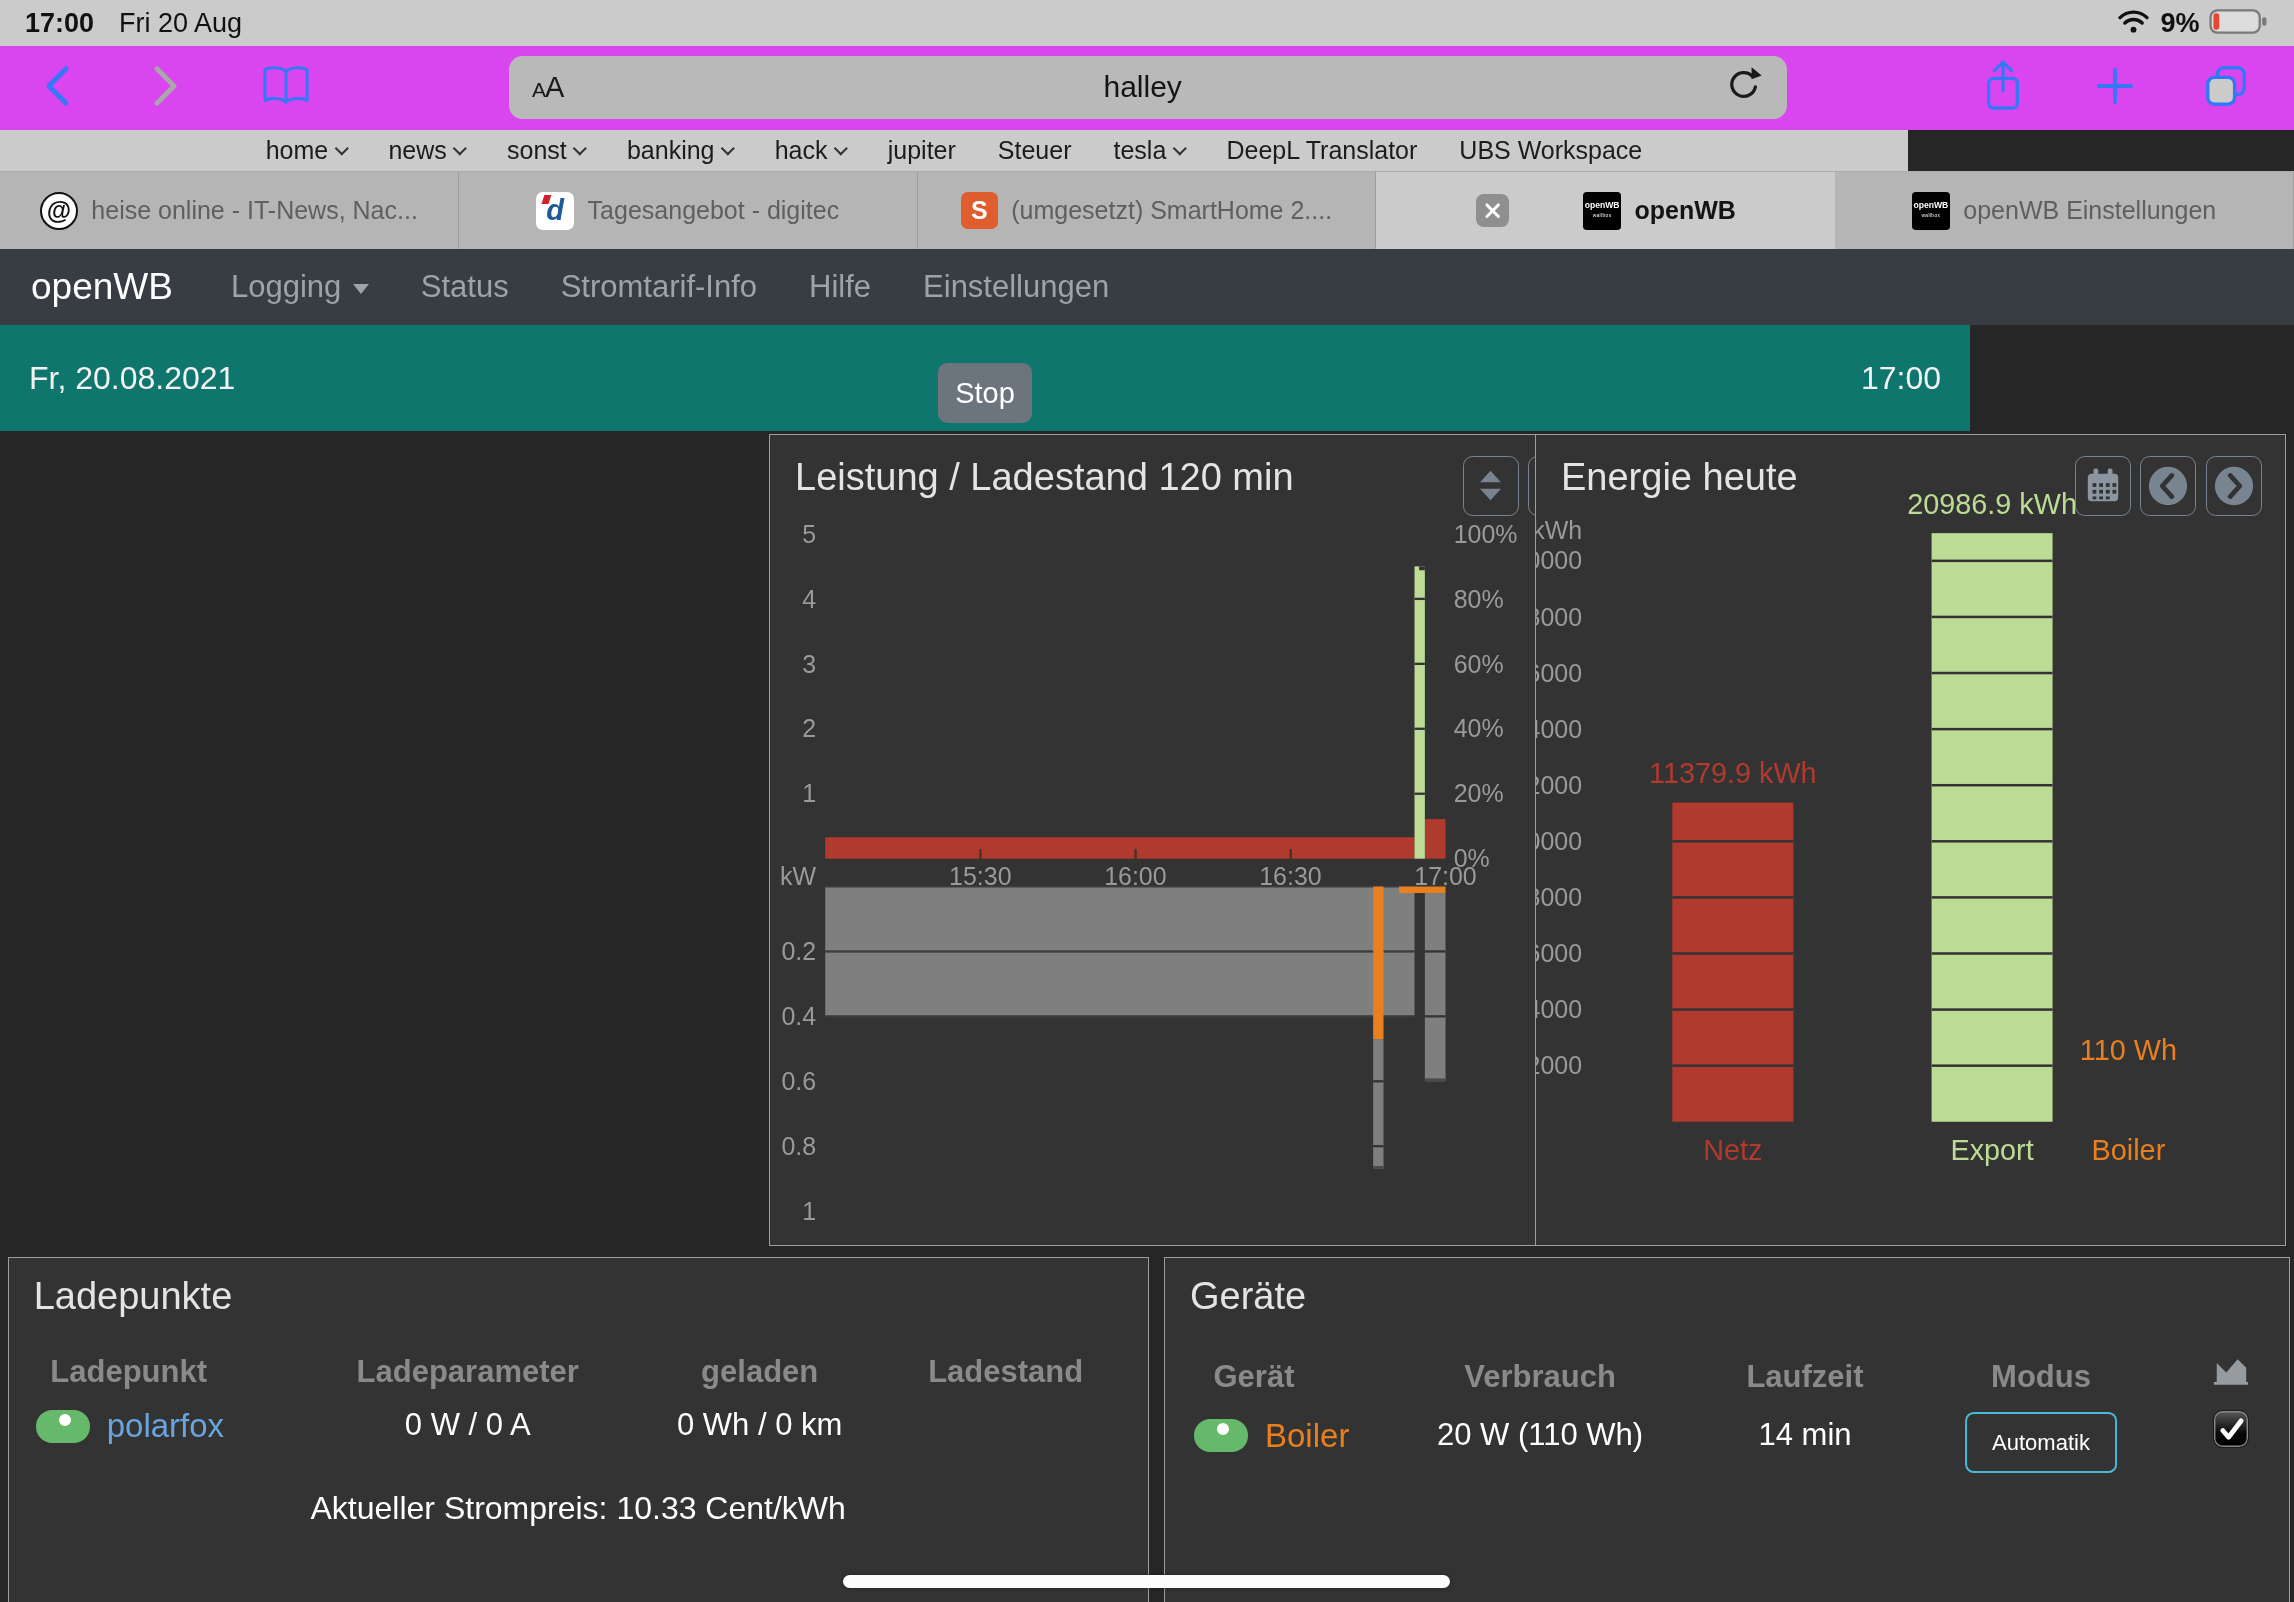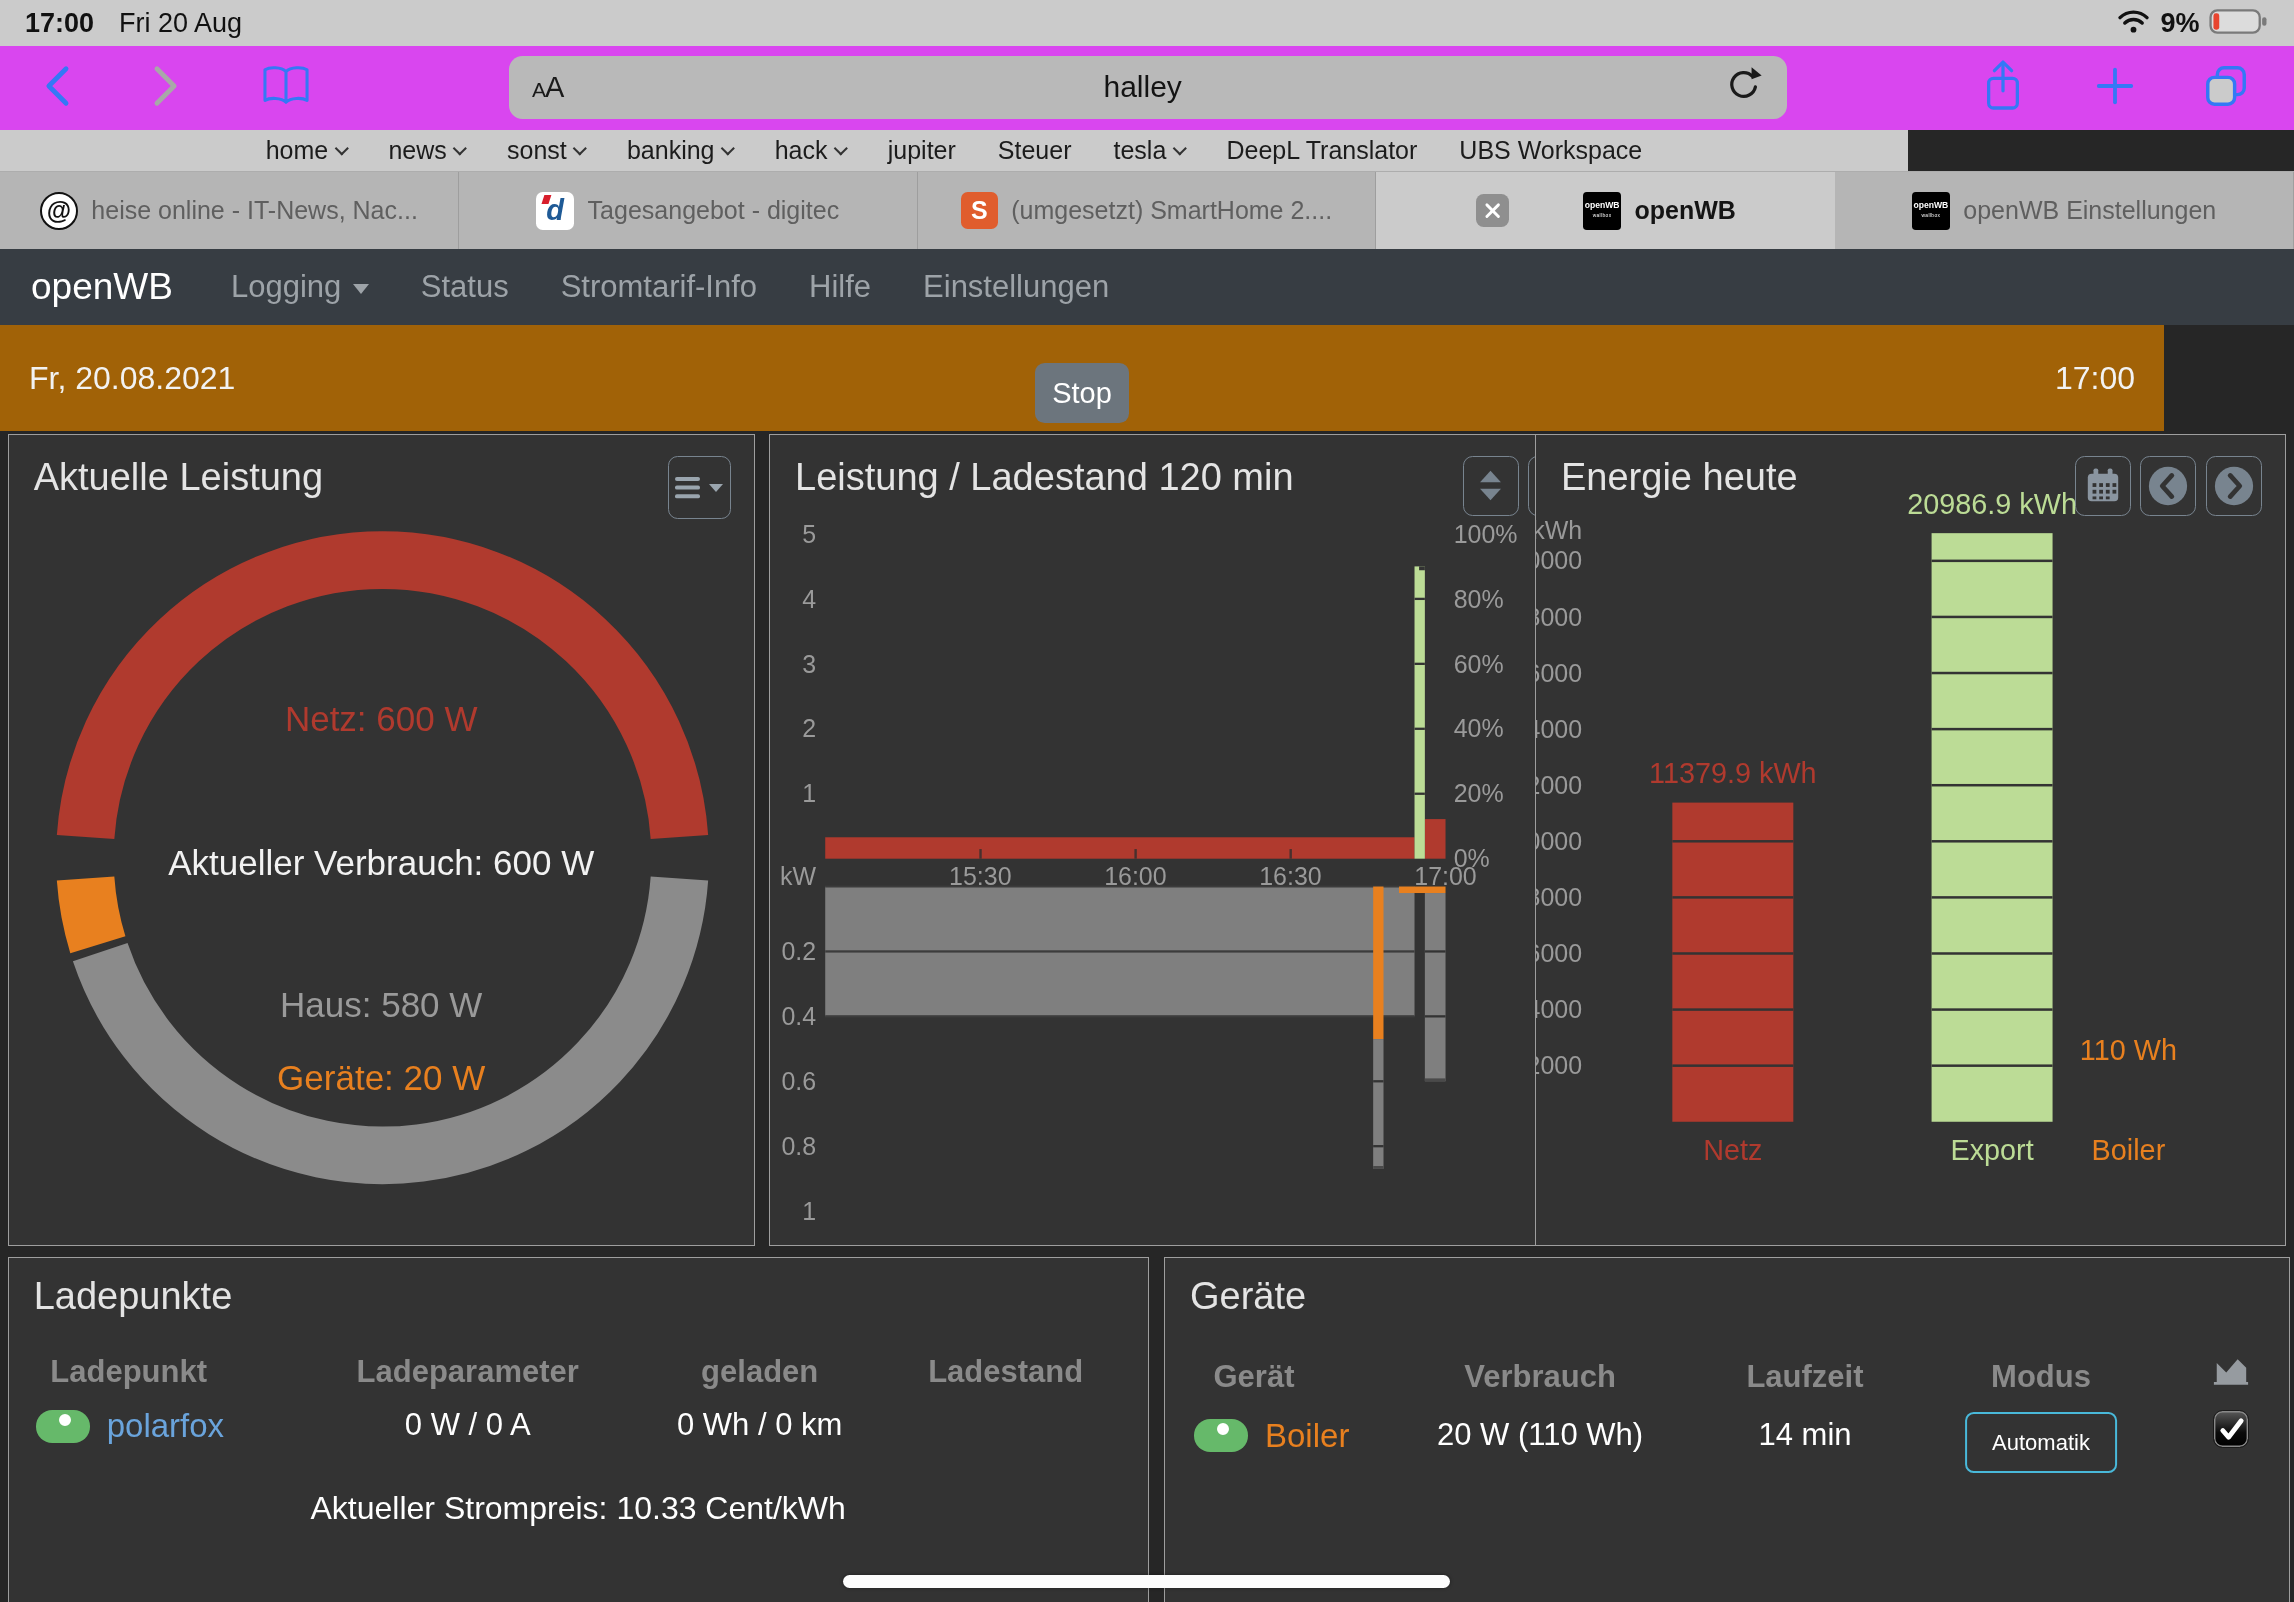--- a/index.html
+++ b/index.html
@@ -56,21 +56,21 @@
   
   .navbar{position:absolute;left:0;top:249px;width:2294px;height:76px;background:#373d43;
     display:flex;align-items:center;padding:0 31px;}
   .brand{color:#fff;font-size:37px;margin-right:58px;}
   .navitems{display:flex;align-items:center;gap:52px;}
   .nav-item{display:flex;align-items:center;gap:11.5px;color:#9da3a8;font-size:31px;}
   .nav-caret{width:0;height:0;border-left:8.6px solid transparent;border-right:8.6px solid transparent;
     border-top:10.6px solid #9da3a8;margin-top:3.8px;}
 
   
-  .datebar{position:absolute;left:0;top:325px;width:2164px;height:106px;background:#a16207;}
+  .datebar{position:absolute;left:0;top:325px;width:1970px;height:106px;background:#0f766e;}
   .datebar .d-date{position:absolute;left:29px;top:50%;transform:translateY(-50%);color:#f2f2f2;font-size:32px;}
   .datebar .d-time{position:absolute;right:29px;top:50%;transform:translateY(-50%);color:#f2f2f2;font-size:32px;}
   .stop-btn{position:absolute;left:50%;transform:translateX(-50%);top:38px;width:94px;height:60px;
     background:#6c757d;border:none;border-radius:9.6px;color:#fff;font-size:29px;}
 
   
   .panel{position:absolute;background:#333;border:1.9px solid #9e9e9e;}
   .panel-title{position:absolute;left:25px;top:21px;color:#e4e4e4;font-size:38px;}
   .hdr-btns{position:absolute;right:23px;top:21px;display:flex;gap:9.6px;}
   .hdr-btn{width:56px;height:60px;border:1.9px solid #78848f;border-radius:9.6px;background:transparent;
@@ -274,36 +274,20 @@
         </span>
       </span>
   </div>
 
   <div class="datebar">
     <span class="d-date">Fr, 20.08.2021</span>
     <button class="stop-btn">Stop</button>
     <span class="d-time">17:00</span>
   </div>
 
-  <section class="panel" style="left:7.7px;top:434px;width:747px;height:812px;">
-    <div class="panel-title">Aktuelle Leistung</div>
-    <button class="menu-btn" style="position:absolute;right:23px;top:21px;">
-      <span class="burger"></span>
-      <span class="caret-dn"></span>
-    </button>
-    <svg id="gauge" width="747" height="808" style="position:absolute;left:0;top:0;" viewBox="0 0 778 841">
-        <path d="M79.7551444194545 418.37549313932107 A310 310 0 0 1 698.2448555805455 418.3754931393212" stroke="#b03a2e" stroke-width="60" fill="none"></path>
-        <path d="M79.75514441945444 461.6245068606787 A310 310 0 0 0 92.545525651459 530.6352284640483" stroke="#e8801f" stroke-width="60" fill="none"></path>
-        <path d="M95.0196668860782 538.3644434855785 A310 310 0 0 0 698.2448555805456 461.62450686067865" stroke="#8b8b8b" stroke-width="60" fill="none"></path>
-      </svg>
-    <div class="gauge-label" style="top:264px;color:#b03a2e;">Netz: 600 W</div>
-    <div class="gauge-label" style="top:408px;color:#f2f2f2;">Aktueller Verbrauch: 600 W</div>
-    <div class="gauge-label" style="top:550px;color:#9a9a9a;">Haus: 580 W</div>
-    <div class="gauge-label" style="top:623px;color:#e8801f;">Geräte: 20 W</div>
-  </section>
 
   <section class="panel" style="left:769px;top:434px;width:905px;height:812px;">
     <div class="panel-title">Leistung / Ladestand 120 min</div>
     <div class="hdr-btns">
       <button class="hdr-btn">
         <svg width="37" height="38" viewBox="0 0 38 40">
             <polygon points="8,16 19,4 30,16" fill="#78848f"></polygon>
             <polygon points="8,23 19,35 30,23" fill="#78848f"></polygon>
           </svg>
       </button>

